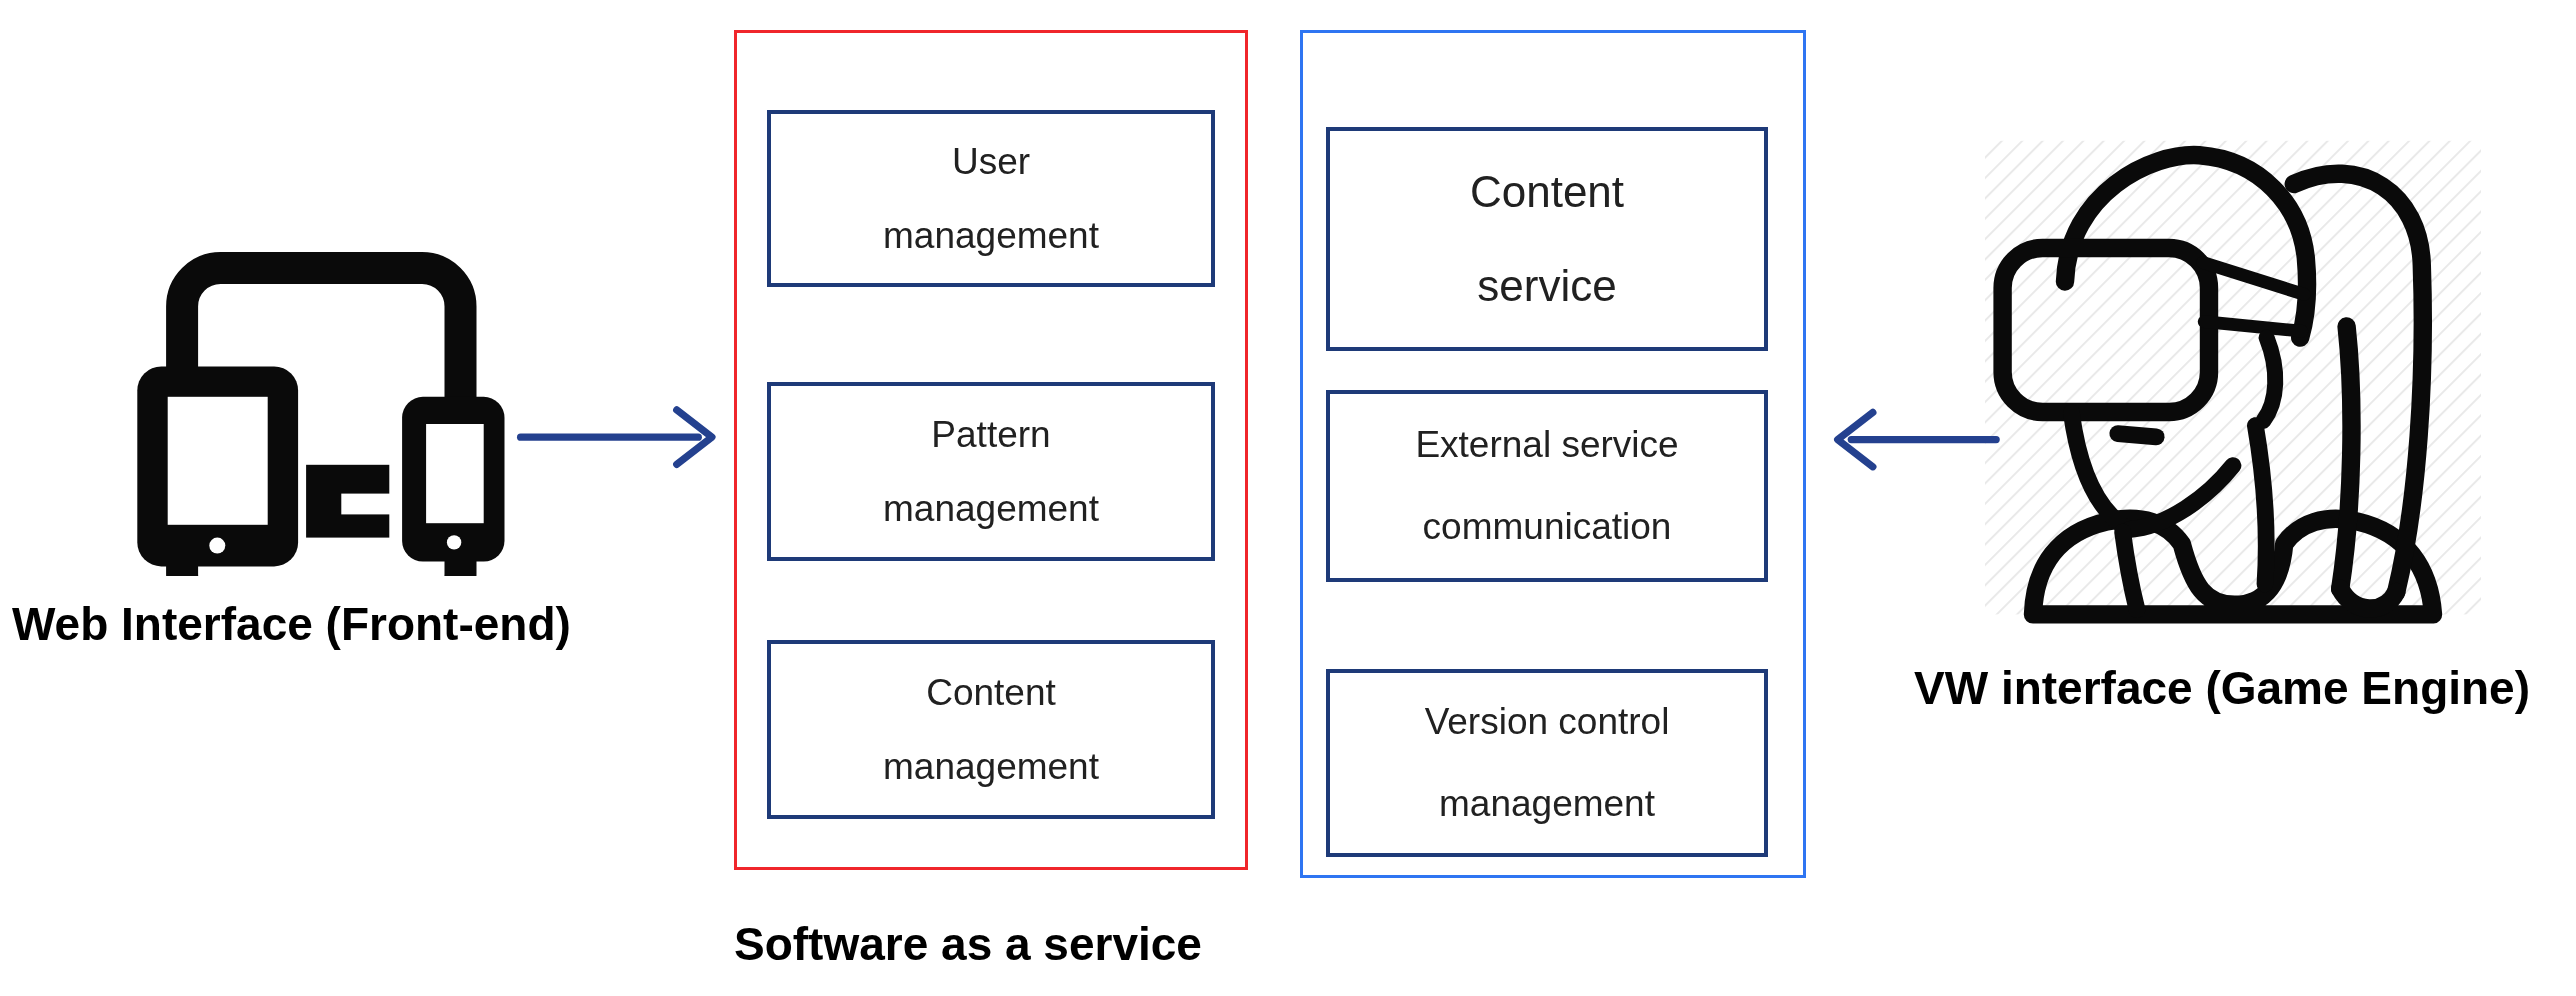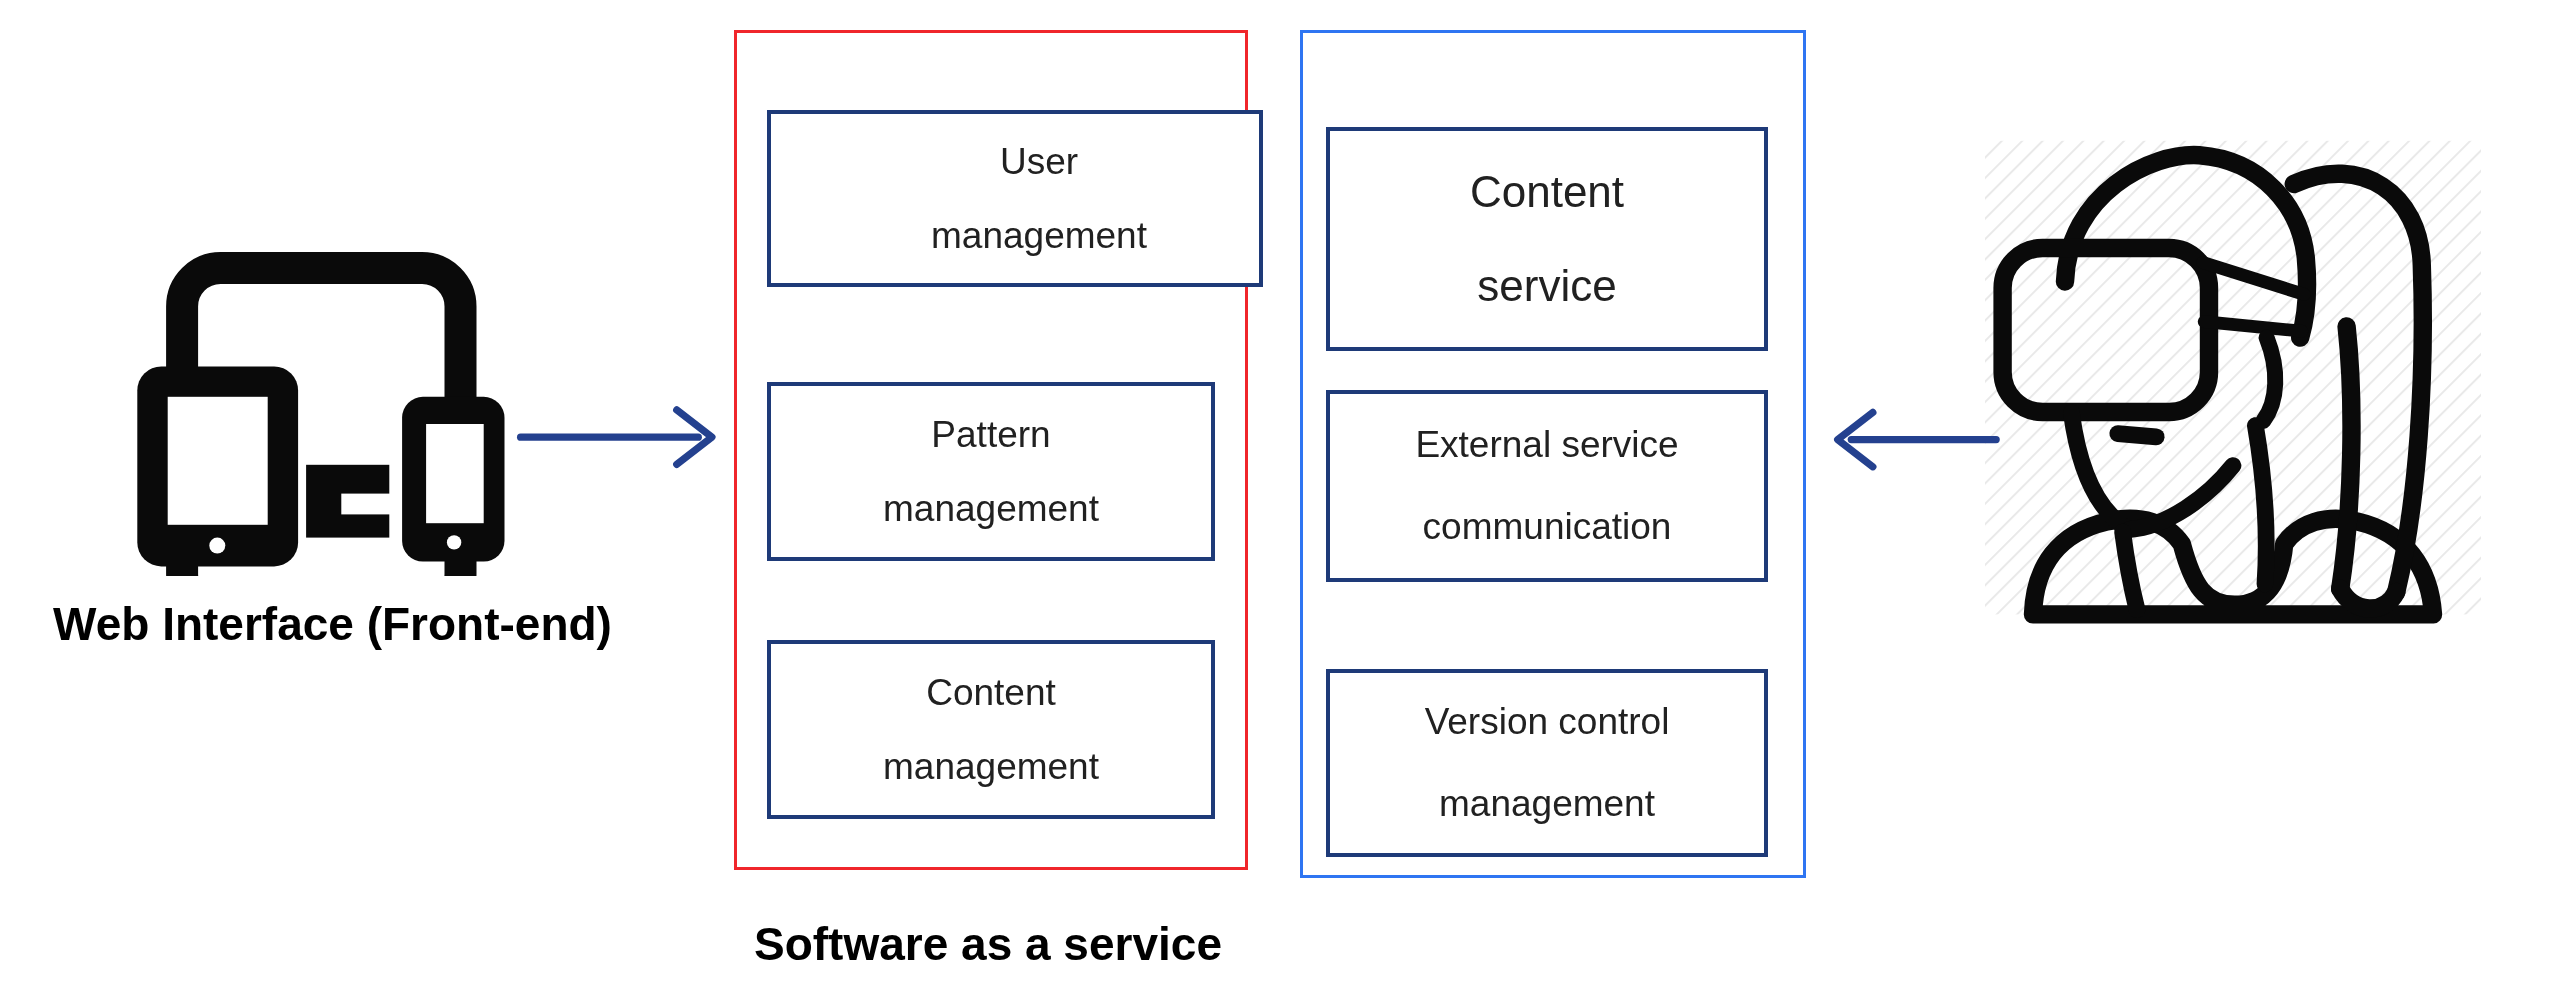--- a/index.html
+++ b/index.html
@@ -18,30 +18,30 @@
     position:absolute;border:4px solid var(--inner);background:#ffffff;
     display:flex;flex-direction:column;align-items:center;justify-content:center;
     text-align:center;font-size:37px;color:#212121;
   }
   .module span{display:block;line-height:74px;white-space:nowrap;}
   .module.big{font-size:44px;}
   .module.big span{line-height:94px;}
   .module.roomy span{line-height:82px;}
   .col-saas{left:767px;width:440px;}
   .col-paas{left:1326px;width:434px;}
-  .m-user{top:110px;height:169px;padding-left:48px;}
+  .m-user{top:110px;height:169px;}
   .m-pattern{top:382px;height:171px;justify-content:center;}
   .m-content{top:640px;height:171px;}
   .m-engine{top:127px;height:216px;}
   .m-external{top:390px;height:184px;}
   .m-version{top:669px;height:180px;}
   
   .caption{
     position:absolute;font-weight:700;font-size:46px;color:#000000;
-    text-align:center;white-space:nowrap;line-height:51px;
+    text-align:left;white-space:nowrap;line-height:51px;
   }
   .cap-web{left:12px;top:599px;width:641px;}
   .cap-saas{left:734px;top:919px;width:508px;}
   .cap-paas{left:1292px;top:919px;width:516px;}
   .cap-vw{left:1914px;top:663px;width:657px;}
   svg{display:block;}
 </style>
 </head>
 <body>
 
@@ -131,20 +131,21 @@
       <path d="M166,372 L214,376" stroke-width="21"></path>
 
       <path d="M108,346 C118,420 142,470 180,492" stroke-width="21"></path>
       <path d="M180,492 C228,488 278,452 310,412" stroke-width="21"></path>
 
       <path d="M172,495 C178,540 184,568 190,592" stroke-width="21"></path>
       <path d="M338,362 C350,432 354,500 350,560" stroke-width="21"></path>
     </g>
   </svg>
 
+  <div class="caption cap-vw">VW interface (Game Engine)</div>
 
   <svg class="abs" style="left:0;top:0;pointer-events:none;" width="2576" height="996" viewBox="0 0 3217 1244">
     <g fill="none" style="stroke:var(--arrow);" stroke-width="9" stroke-linecap="round" stroke-linejoin="round">
       <g>
         <path d="M650,546 H872"></path>
         <path d="M845,512 L889,546 L845,580"></path>
       </g>
       <g>
         <path d="M2493,549 H2312"></path>
         <path d="M2339,515 L2295,549 L2339,583"></path>

